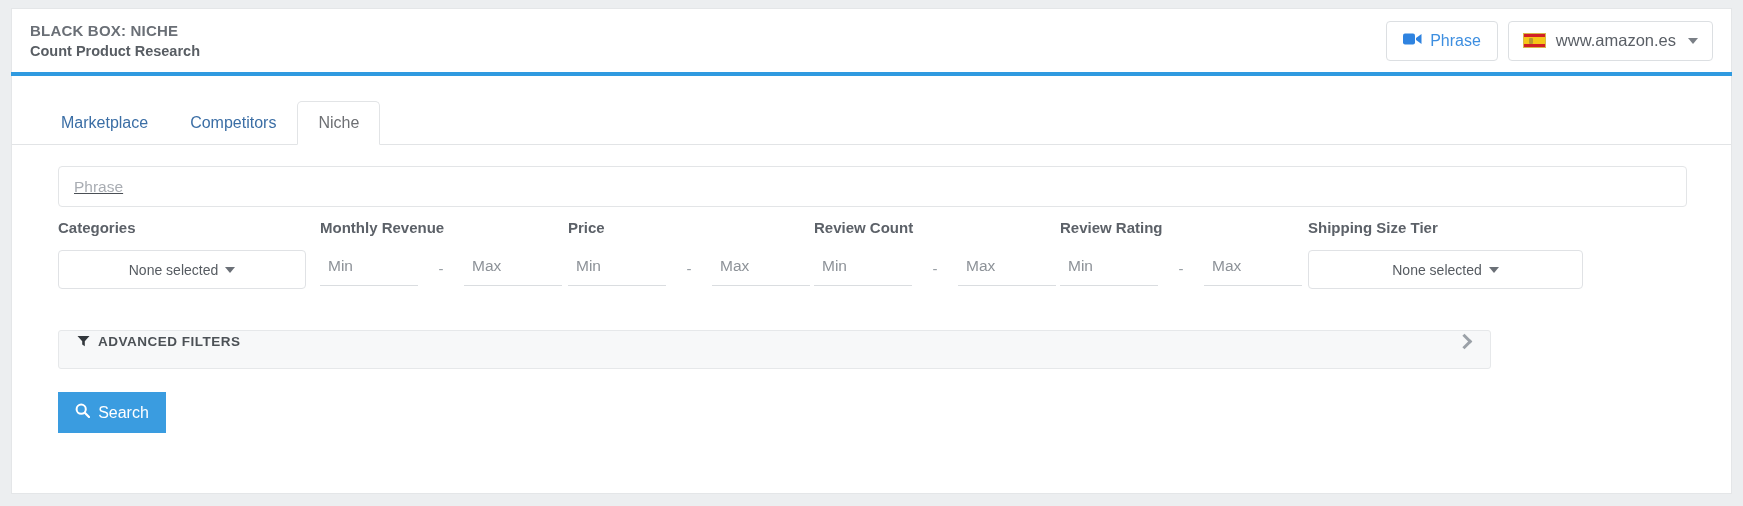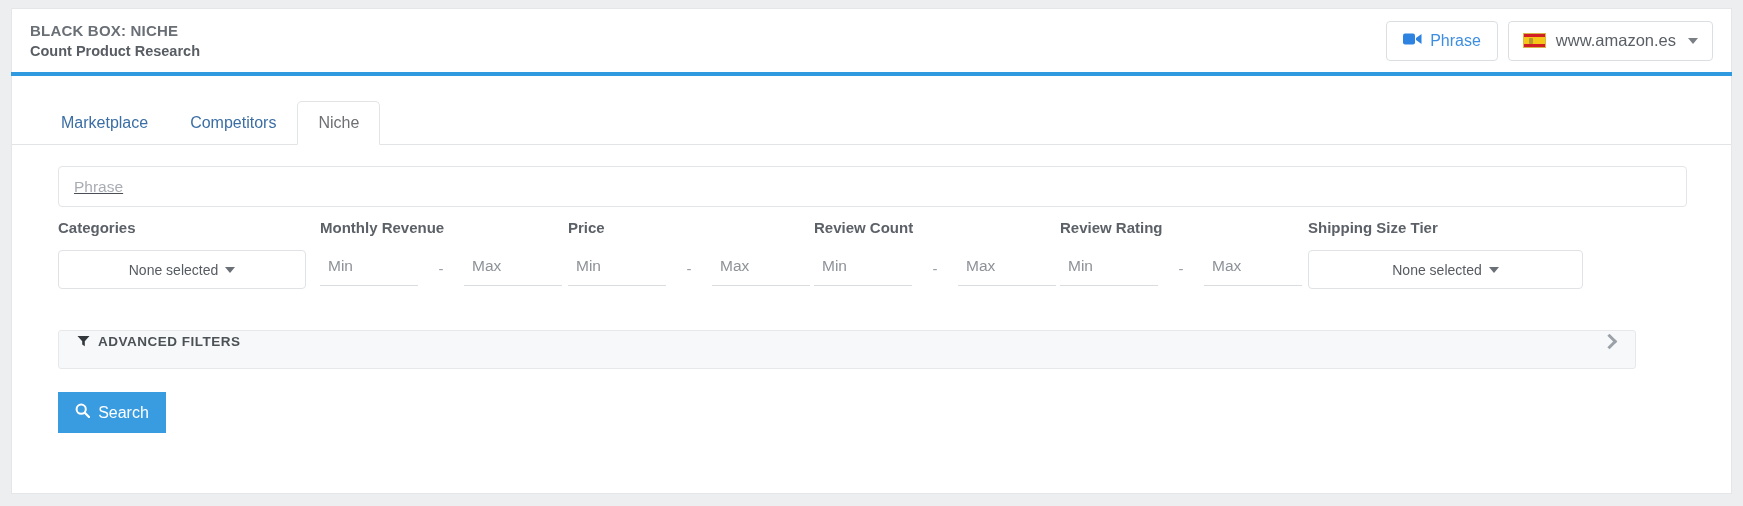--- a/index.html
+++ b/index.html
@@ -215,21 +215,21 @@
   .g-reviewcount .range-input { width: 98px; }
   .g-reviewrating { width: 248px; }
   .g-reviewrating .range-input { width: 98px; }
   .g-shipping { width: 275px; }
   .g-shipping .dropdown { width: 275px; }
 
   
   .adv-bar {
     position: absolute;
     left: 46px; top: 254px;
-    width: 1578px; height: 39px;
+    width: 1433px; height: 39px;
     background: #f7f8f9;
     border: 1px solid #e6e8ea;
     border-radius: 3px;
     display: flex;
     align-items: center;
     justify-content: space-between;
     padding: 0 16px 16px 18px;
     cursor: pointer;
   }
   .adv-left { display: flex; align-items: center; gap: 8px; }

